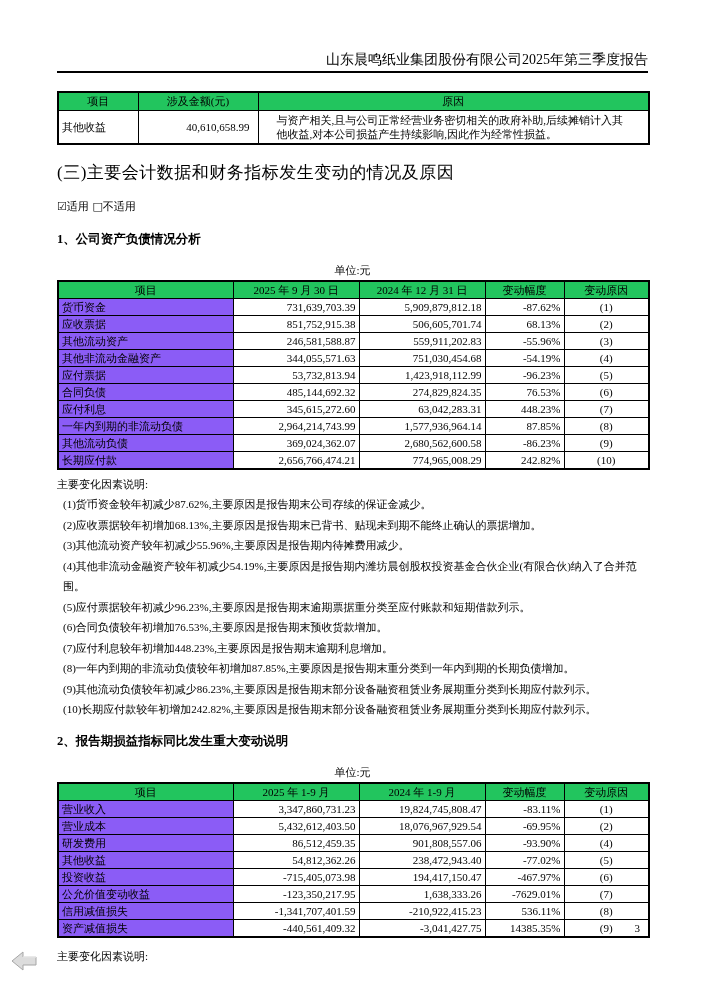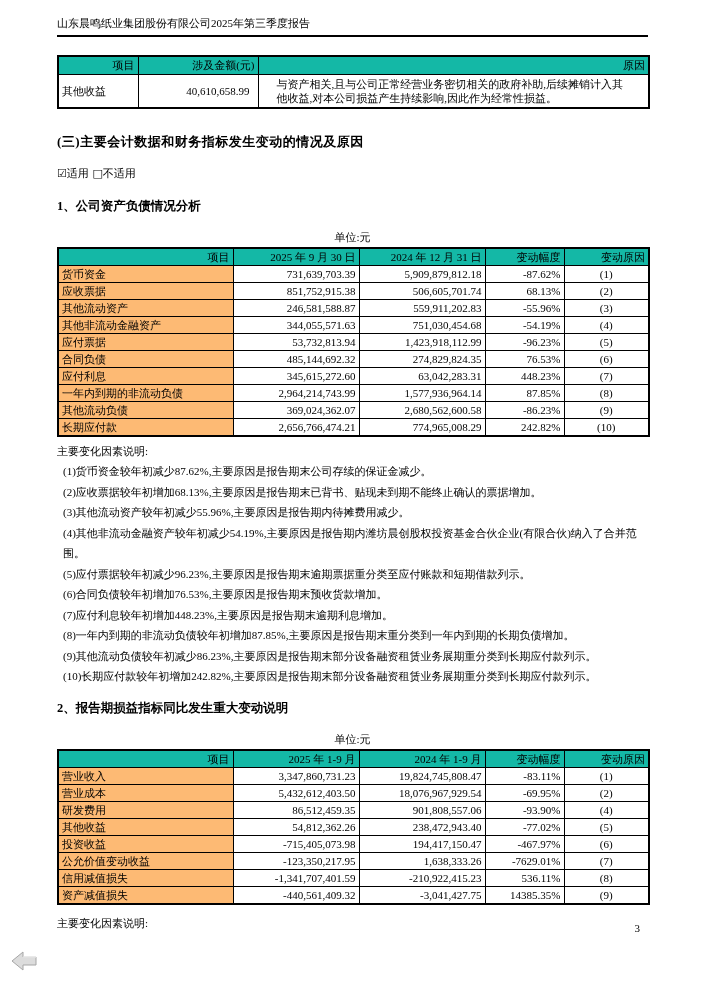--- a/index.html
+++ b/index.html
@@ -12,22 +12,23 @@
   }
   .page {
     position: relative;
     width: 702px; height: 999px;
     overflow: hidden;
   }
   .content { margin: 0 54px 0 57px; width: 591px; }
 
   
   .doc-header {
-    padding-top: 16px;
-    font-size: 11px;
+    padding-top: 52px;
+    text-align: right;
+    font-size: 14px;
     line-height: 15px;
   }
   .header-rule {
     border: none;
     border-top: 2px solid #000;
     margin: 4px 0 0 0;
     height: 0;
   }
 
   
@@ -38,40 +39,40 @@
     table-layout: fixed;
     border: 2px solid #000;
   }
   table.tbl th, table.tbl td {
     border: 1px solid #000;
     padding: 1px 3px;
     line-height: 14px;
     overflow: hidden;
   }
   table.tbl th {
-    background: #14b8a6;
+    background: #22c55e;
     font-weight: normal;
-    text-align: right;
+    text-align: center;
     height: 18px;
   }
   table.tbl tbody tr { height: 17px; }
-  .cell-item  { background: #fdba74; text-align: left; }
+  .cell-item  { background: #8b5cf6; text-align: left; }
   .cell-num   { text-align: right; }
   .cell-center{ text-align: center; }
   .cell-reason{ text-align: left; padding: 2px 18px !important; line-height: 15px; }
 
   .top-table { margin-top: 18px; }
   .top-table tbody tr { height: 37px; }
   .top-table .cell-num { padding-right: 8px; }
 
   
   .h-section {
-    margin: 24px 0 0 0;
-    font-size: 13px;
-    font-weight: bold;
+    margin: 16px 0 0 0;
+    font-size: 17px;
+    font-weight: normal;
     letter-spacing: 0.5px;
   }
   .applicability {
     margin-top: 15px;
     font-size: 11px;
     font-family: "DejaVu Sans", "Liberation Sans", sans-serif;
   }
   .h-sub {
     margin: 17px 0 0 0;
     font-size: 12.5px;

